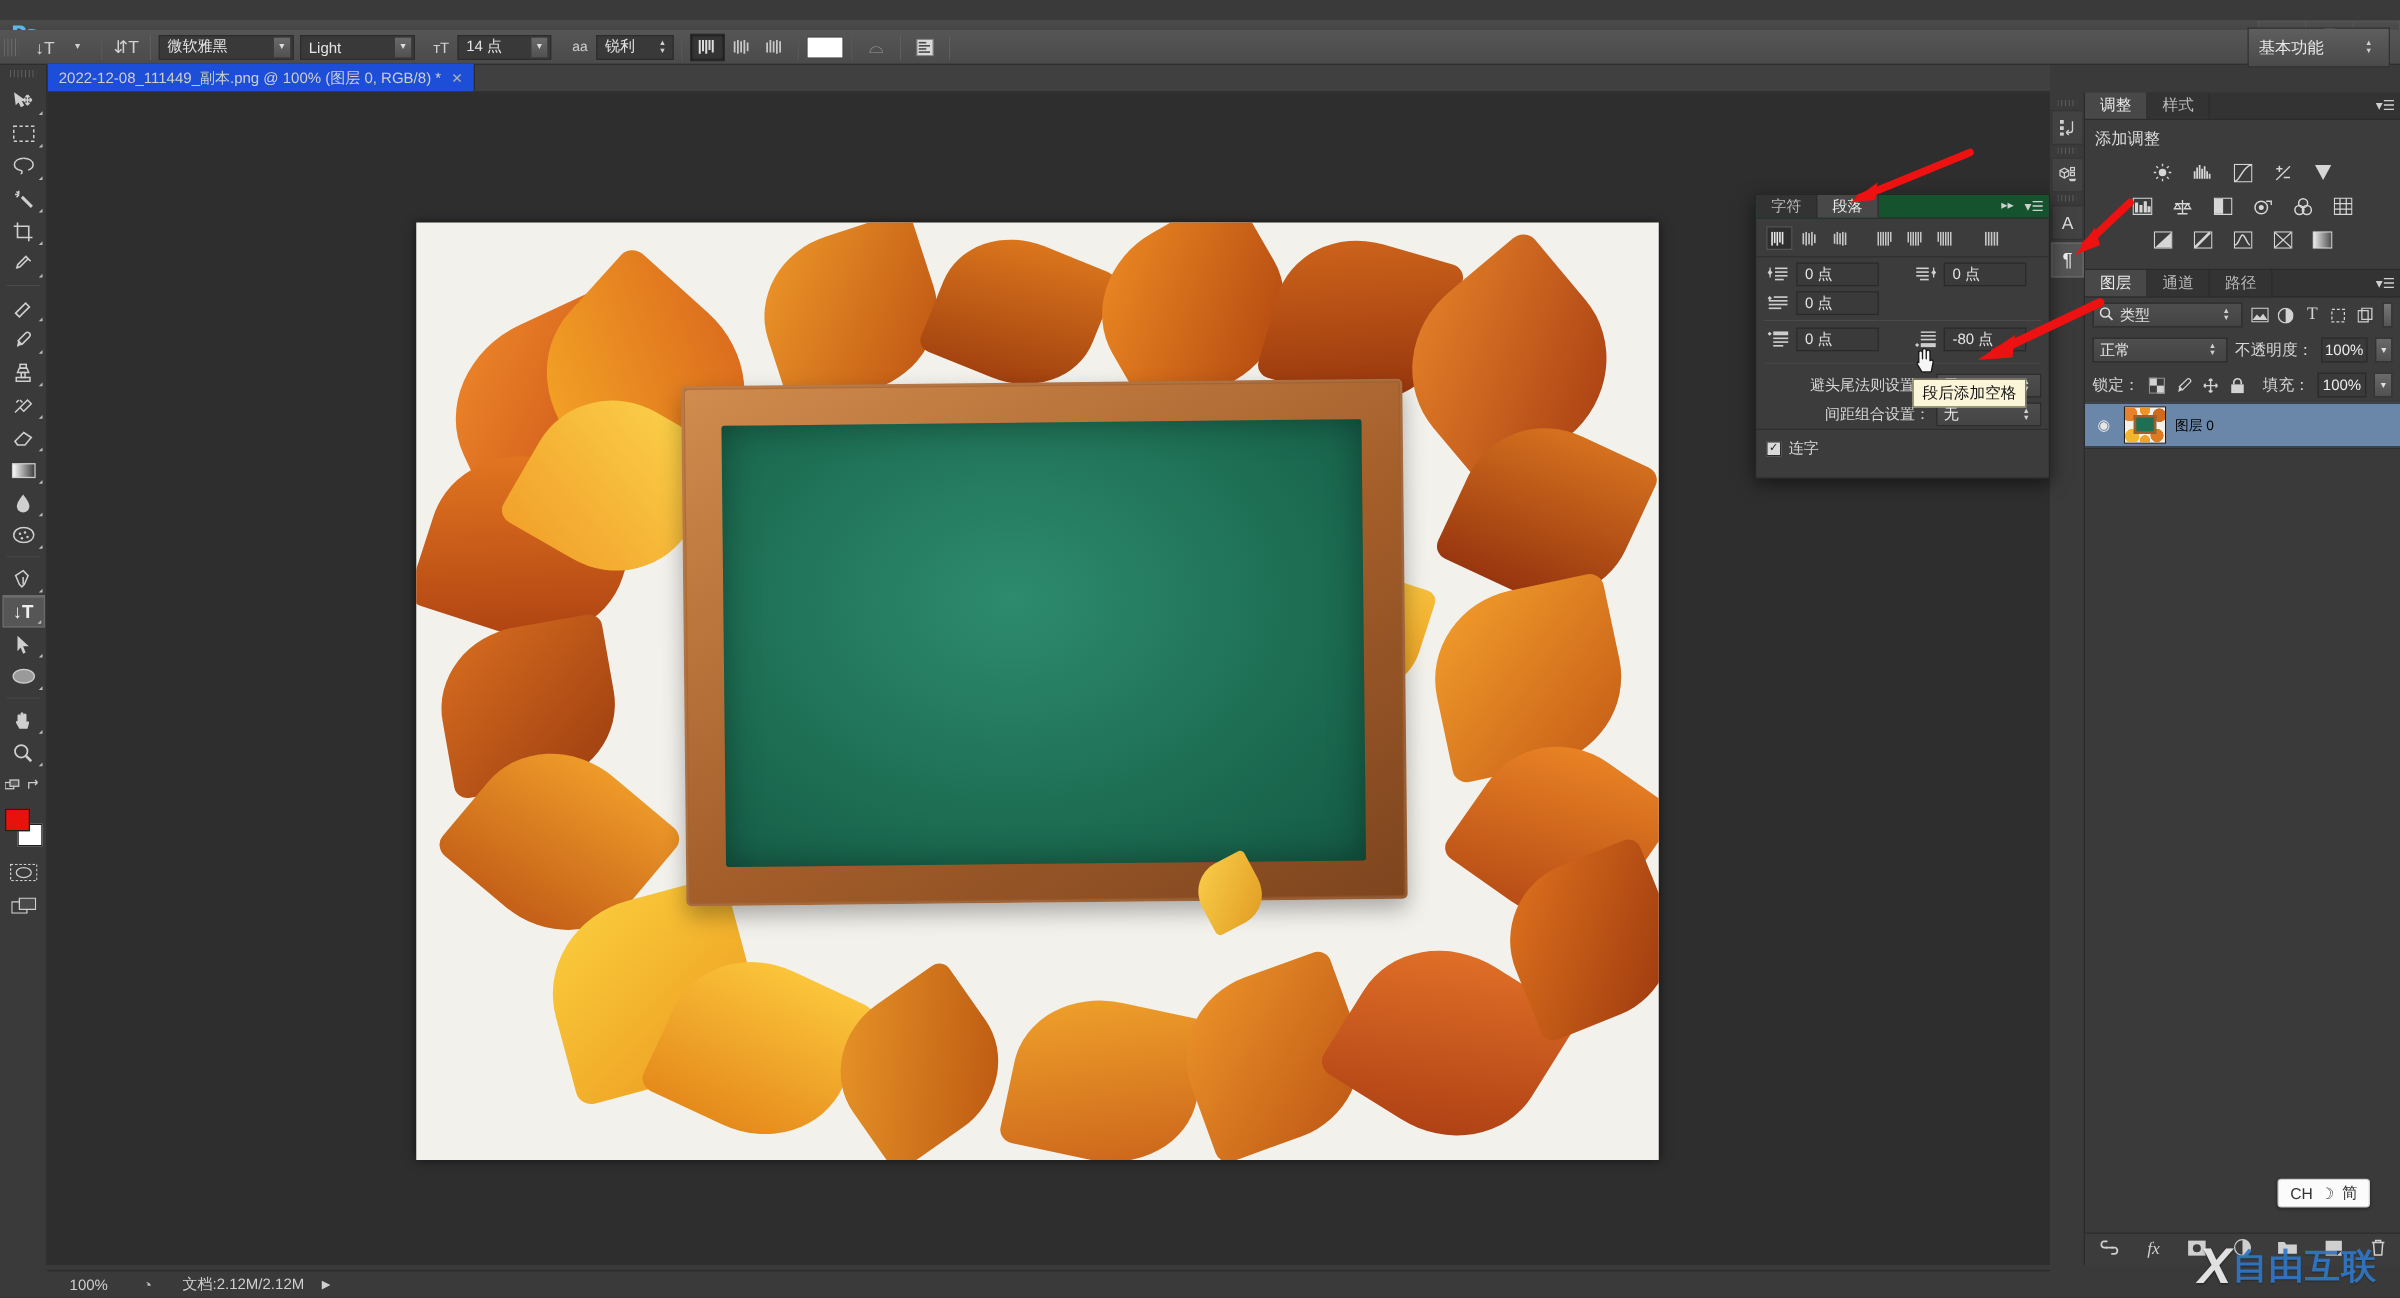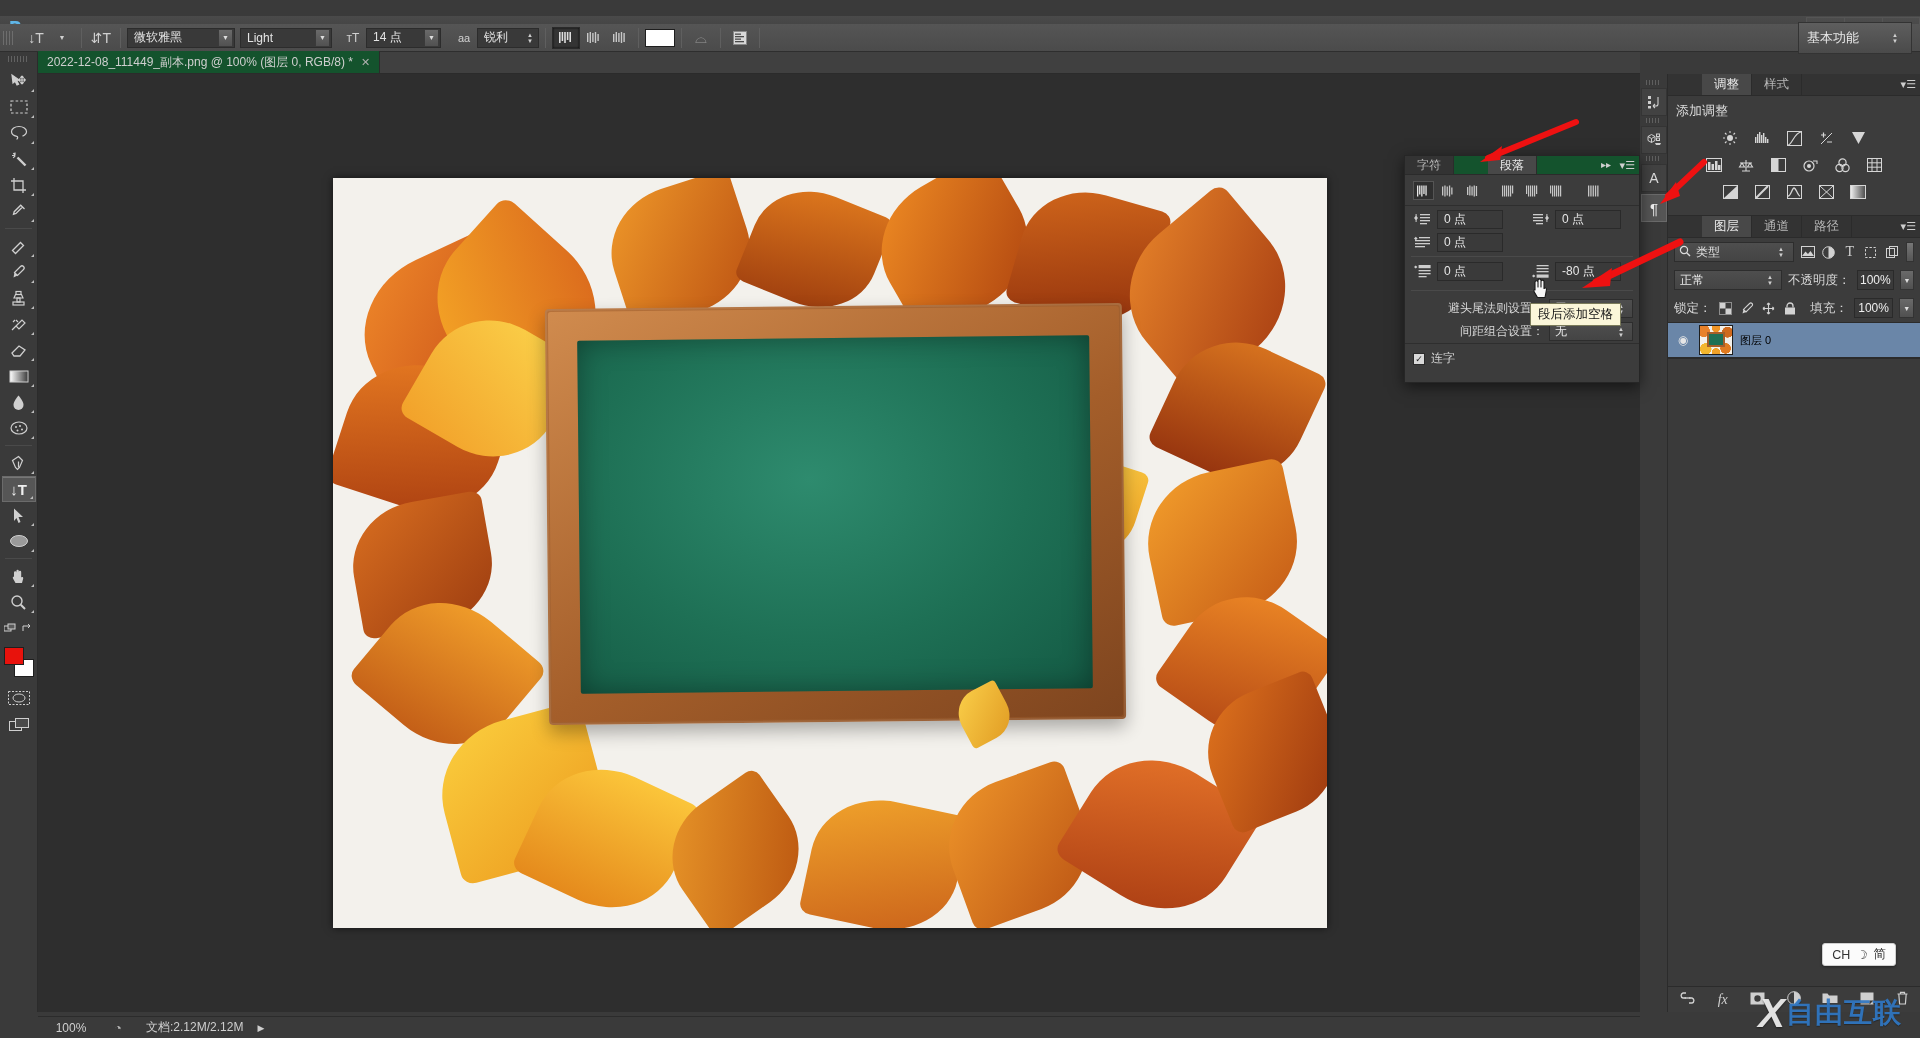--- a/index.html
+++ b/index.html
@@ -81,21 +81,21 @@
     color:#e8e8e8; font-size:13px; padding:0 8px;
   }
 
   
   .tabbar{
     position:absolute; left:38px; top:52px; width:1602px; height:22px;
     background:#404040; border-bottom:1px solid #2b2b2b;
     display:flex; align-items:flex-end;
   }
   .doctab{
-    height:22px; background:#14532d; border-right:1px solid #2b2b2b;
+    height:22px; background:#1d4ed8; border-right:1px solid #2b2b2b;
     display:flex; align-items:center; gap:8px; padding:0 9px;
     font-size:12px; color:#cfcfcf;
   }
   .doctab .x{ font-size:11px; color:#b0b0b0; }
 
   
   .toolbar{
     position:absolute; left:0; top:52px; width:38px; height:960px;
     background:#3a3a3a; border-right:1px solid #2b2b2b;
     padding-top:4px;
@@ -185,21 +185,21 @@
   }
   .panel{ background:#3c3c3c; border-bottom:1px solid #2b2b2b; }
   .panel-tabs{
     height:22px; background:#333; display:flex; align-items:stretch; position:relative;
     border-bottom:1px solid #2b2b2b;
   }
   .ptab{
     padding:0 12px; display:flex; align-items:center; font-size:12.5px;
     color:#b9b9b9; background:#333; border-right:1px solid #2b2b2b;
   }
-  .ptab.active{ background:#484848; color:#eaeaea;margin-left:34px; }
+  .ptab.active{ background:#484848; color:#eaeaea; }
   .pmenu{ position:absolute; right:4px; top:4px; font-size:11px; color:#cfcfcf; }
 
   .adj-title{ padding:6px 8px 2px; font-size:13px; color:#dcdcdc; }
   .adj-grid{ padding:4px 8px 8px; }
   .adj-row{ display:flex; gap:6px; justify-content:center; margin-bottom:3px; }
   .adj-ico{
     width:26px; height:24px; display:flex; align-items:center; justify-content:center;
     color:#d6d6d6; font-size:14px;
   }
 

